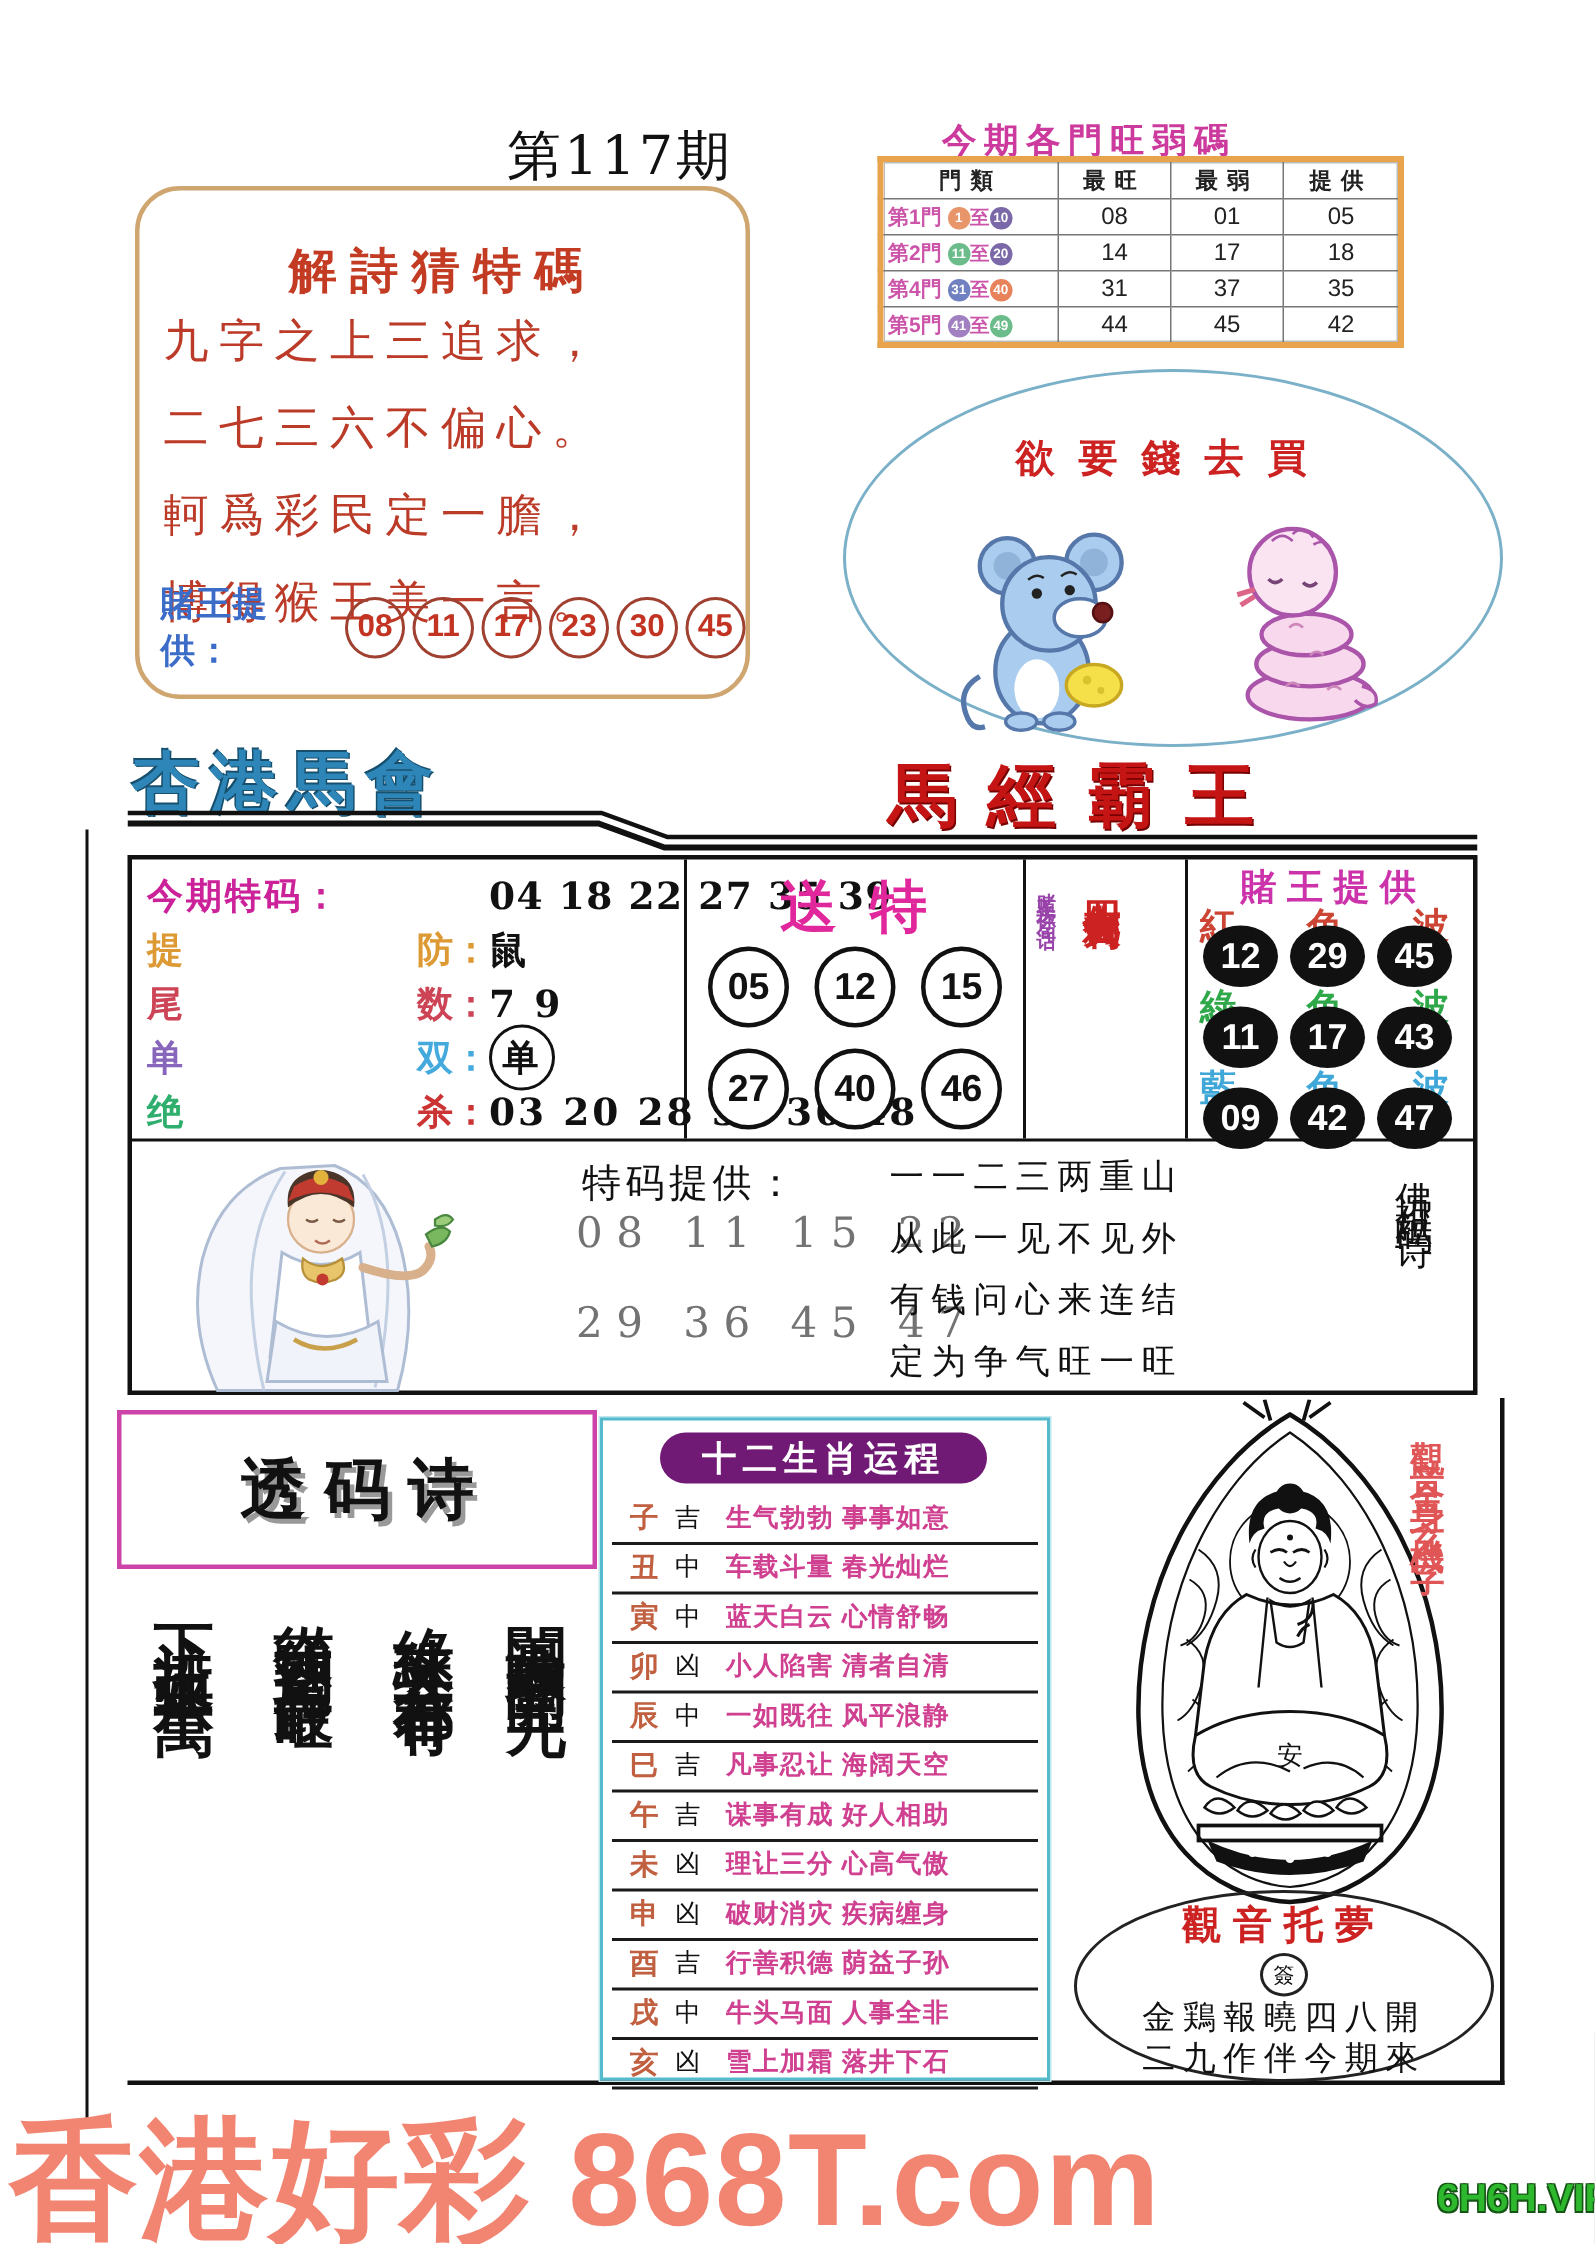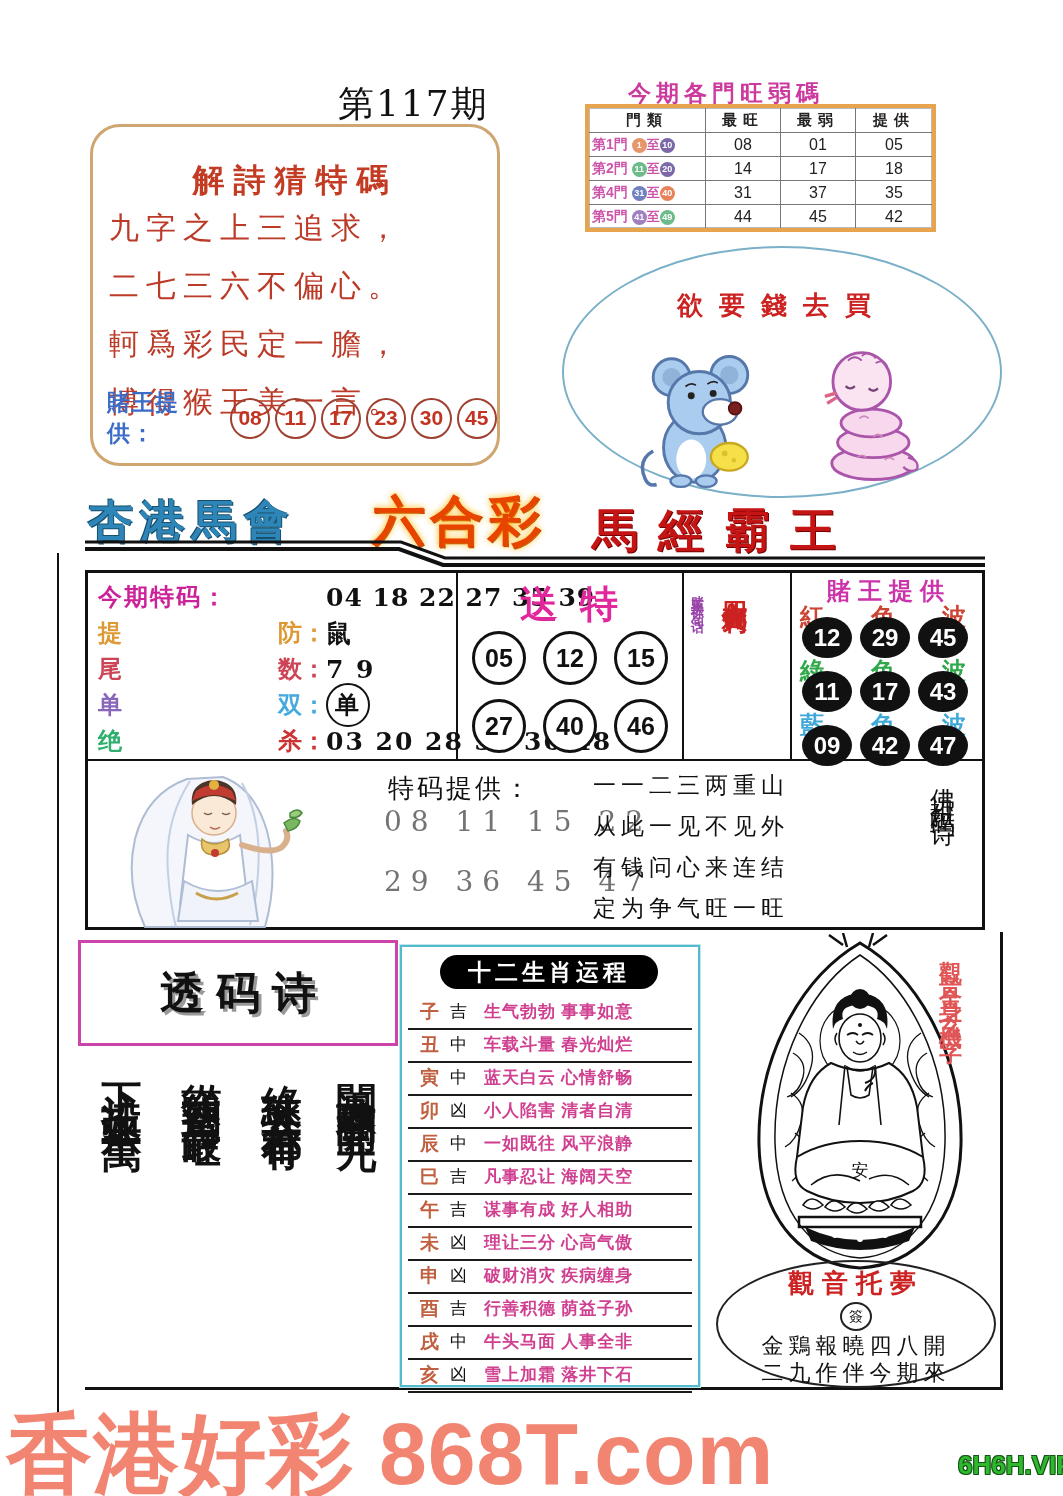--- a/index.html
+++ b/index.html
@@ -95,21 +95,21 @@
   #left-rule{left:57px;top:553px;width:2px;height:860px;background:#111;}
   #bottom-frame{left:85px;top:932px;width:918px;height:458px;border-right:3px solid #111;border-bottom:3px solid #111;box-sizing:border-box;}
   #touma-box{left:78px;top:940px;width:314px;height:100px;border:3px solid #cc44aa;display:flex;align-items:center;justify-content:center;}
   #touma-box .t{font-size:44px;font-weight:bold;color:#111;letter-spacing:12px;text-indent:12px;
                 font-family:"DejaVu Serif",serif;text-shadow:3px 3px 0 #999;}
   .calli{position:absolute;top:1052px;height:340px;writing-mode:vertical-rl;font-size:40px;font-weight:bold;
          color:#111;letter-spacing:8px;font-family:"DejaVu Serif",serif;}
   #calli0{left:95px;} #calli1{left:175px;} #calli2{left:255px;} #calli3{left:330px;}
 
   #fortune-box{left:400px;top:945px;width:300px;height:442px;border:2px solid #55bbcc;box-shadow:0 0 0 1px #bfe8ee;box-sizing:border-box;}
-  #fortune-title{position:absolute;left:38px;top:8px;width:218px;height:34px;background:#000000;border-radius:18px;
+  #fortune-title{position:absolute;left:38px;top:8px;width:218px;height:34px;background:#701a75;border-radius:18px;
                  color:#fff;font-size:23px;font-weight:bold;display:flex;align-items:center;justify-content:center;
                  letter-spacing:4px;font-family:"DejaVu Serif",serif;}
   .f-row{position:absolute;left:6px;width:284px;height:33px;border-bottom:2px solid #1a1a1a;
          display:flex;align-items:center;}
   .f-row .z{width:30px;margin-left:12px;font-size:19px;font-weight:bold;color:#c06040;font-family:"DejaVu Serif",serif;}
   .f-row .l{width:34px;font-size:17px;color:#111;font-family:"DejaVu Serif",serif;}
   .f-row .t{font-size:17px;font-weight:bold;color:#d04090;letter-spacing:1px;white-space:nowrap;font-family:Liberation Serif, serif;}
 
   #buddha-svg{left:715px;top:933px;}
   #gy-vert{left:936px;top:942px;height:280px;writing-mode:vertical-rl;font-size:23px;font-weight:bold;
@@ -223,21 +223,20 @@
       <path d="M40,24 q6,-6 12,0 M52,20 q6,-6 12,2 M64,26 q7,-4 10,3" fill="none" stroke="#aa55aa" stroke-width="1.5"></path>
       <path d="M38,46 q4,4 8,0" fill="none" stroke="#774477" stroke-width="2"></path>
       <path d="M58,48 q4,4 8,0" fill="none" stroke="#774477" stroke-width="2"></path>
       <path d="M30,52 l-10,3 m10,1 l-8,5" fill="none" stroke="#dd6688" stroke-width="3"></path>
       <path d="M92,108 q10,2 8,10 q-6,4 -12,-2" fill="#f8d8ec" stroke="#aa55aa" stroke-width="2"></path>
       <path d="M50,74 q4,-4 8,0 M62,90 q4,-4 8,0 M48,108 q4,-4 8,0 M72,110 q4,-4 8,0" fill="none" stroke="#cc88bb" stroke-width="1.5"></path>
     </svg>
   </div>
 
   <div class="abs" id="banner-left">杏港馬會</div>
-  <div class="abs" id="banner-mid">六合彩</div>
   <div class="abs" id="banner-right">馬經霸王</div>
   <svg class="abs" id="step-line" width="900" height="36" viewBox="0 0 900 36">
     <polyline points="0,6 316,6 360,22 900,22" fill="none" stroke="#111" stroke-width="3"></polyline>
     <polyline points="0,13 314,13 358,29 900,29" fill="none" stroke="#111" stroke-width="4"></polyline>
   </svg>
 
   <div class="abs" id="main-panel">
     <div class="vline" id="vline1"></div>
     <div class="vline" id="vline2"></div>
     <div class="vline" id="vline3"></div>

